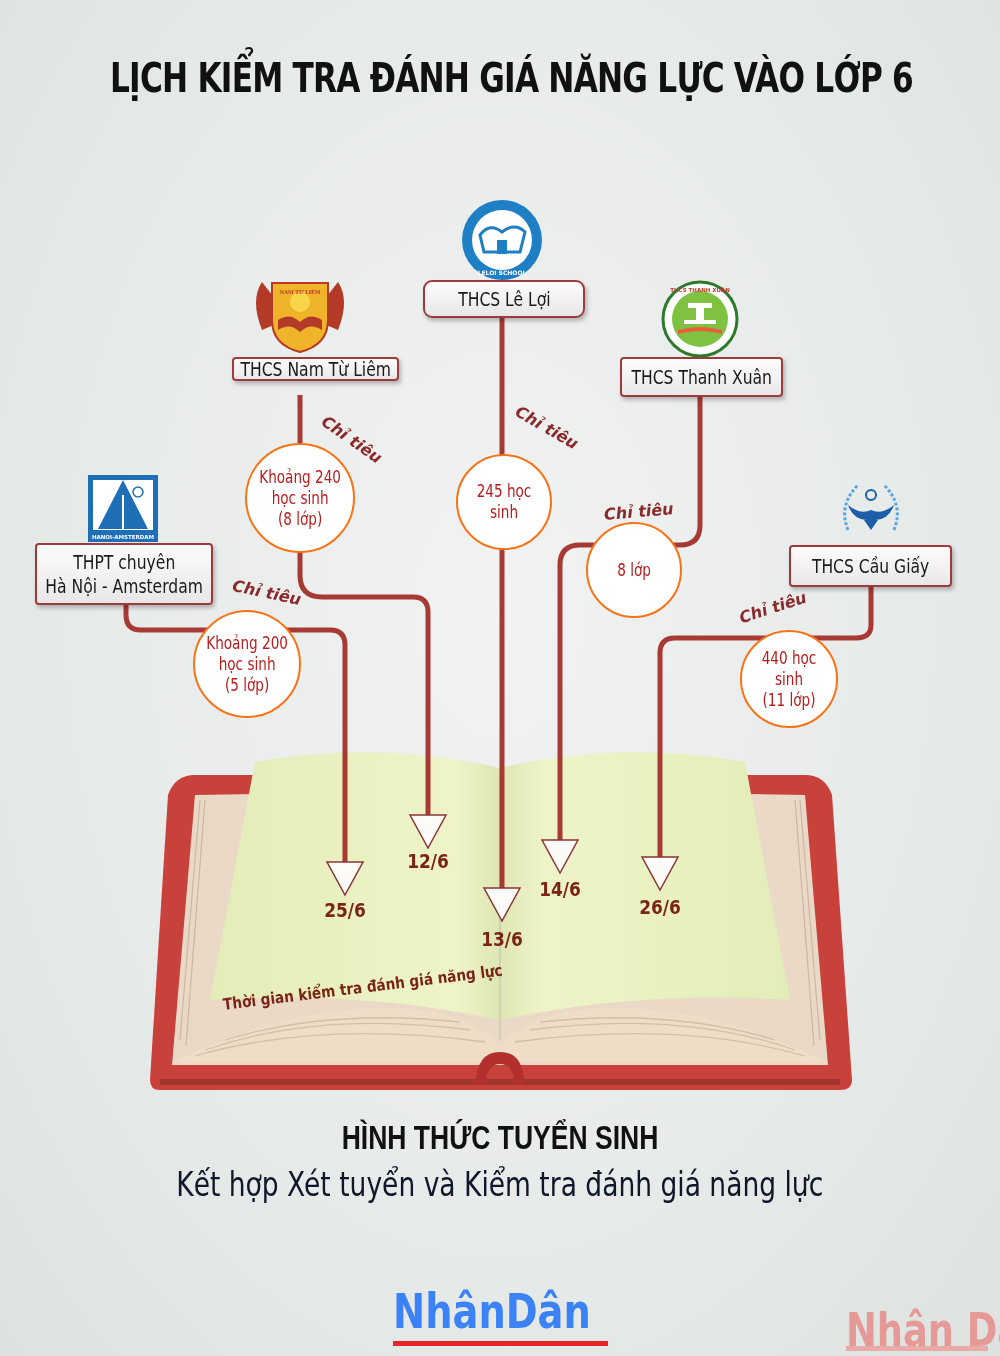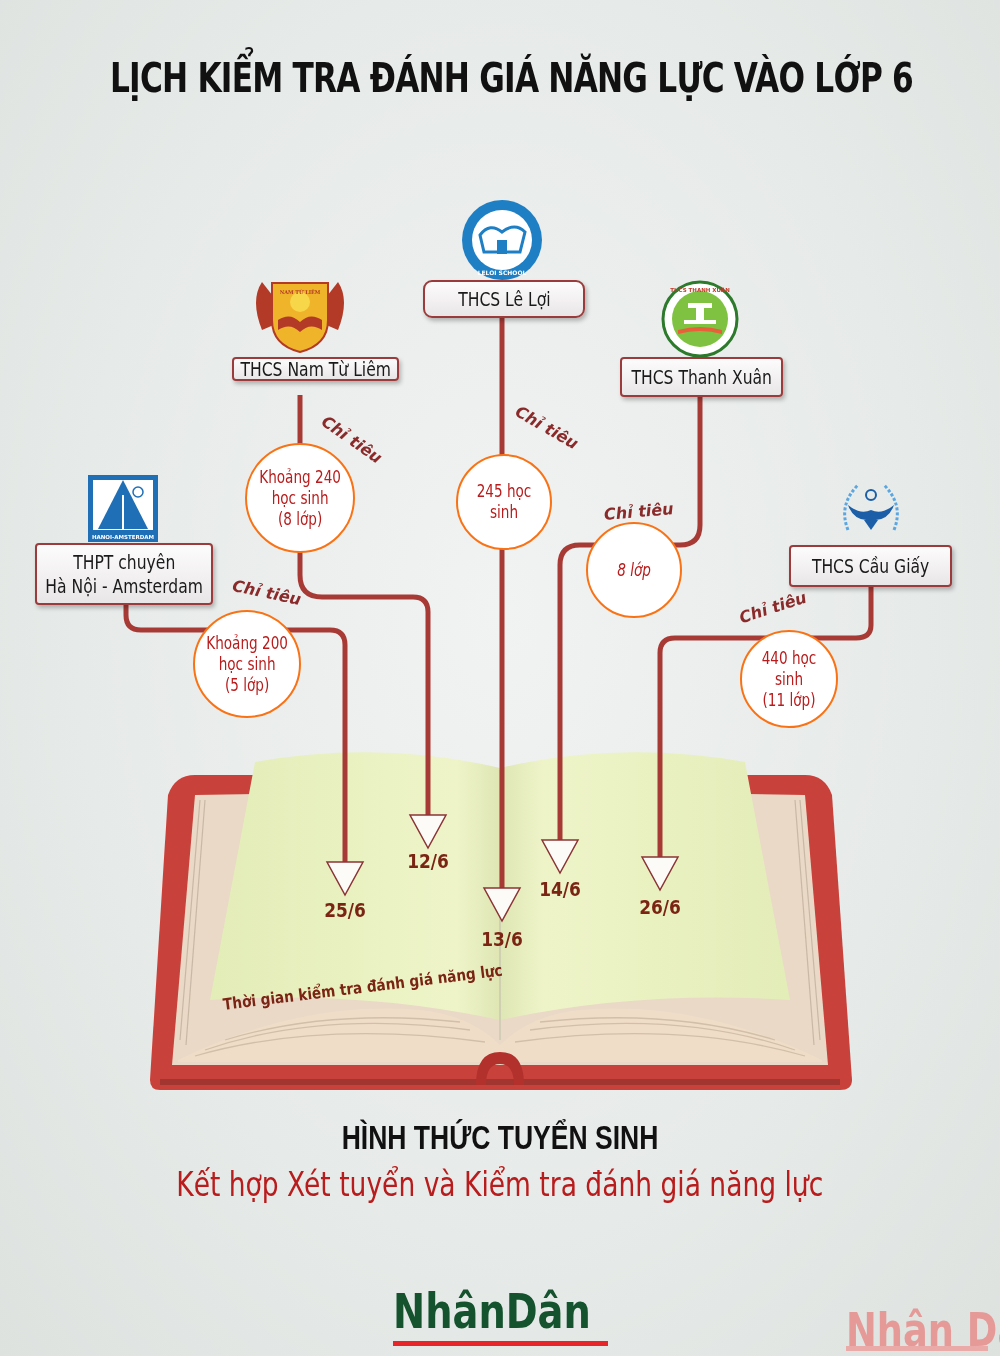--- a/index.html
+++ b/index.html
@@ -45,21 +45,21 @@
       font-weight: bold; font-size: 16px; color: #7a2414; transform: rotate(-7deg) scaleX(0.85);
       transform-origin: 0 0; white-space: nowrap;
     }
     .method-title {
       position: absolute; left: 0; width: 1000px; top: 1118px; text-align: center;
       font-family: Liberation Sans, sans-serif; font-weight: bold; font-size: 34px; color: #111;
     }
     .method-title span, .method-desc span { display: inline-block; transform: scaleX(0.78); white-space: nowrap; }
     .method-desc {
       position: absolute; left: 0; width: 1000px; top: 1164px; text-align: center;
-      font-family: "DejaVu Sans", sans-serif; font-size: 34px; color: #b91c1c;
+      font-family: "DejaVu Sans", sans-serif; font-size: 34px; color: #0f172a;
     }
     .brand {
       position: absolute; font-family: "DejaVu Sans", sans-serif; font-weight: bold; white-space: nowrap;
     }
     .brand .txt { display: inline-block; transform: scaleX(0.8); transform-origin: 0 0; }
     .brand .bar { position: absolute; left: 0; height: 5px; }
   </style>
 </head>
 <body>
 
@@ -199,21 +199,21 @@
 (5 lớp)</span>
 </div>
 <div class="circle" style="left:245px; top:443px; width:110px; height:110px;">
   <span>Khoảng 240
 học sinh
 (8 lớp)</span>
 </div>
 <div class="circle" style="left:456px; top:454px; width:96px; height:96px;">
   <span>245 học sinh</span>
 </div>
-<div class="circle" style="left:586px; top:522px; width:96px; height:96px;font-style:italic;">
+<div class="circle" style="left:586px; top:522px; width:96px; height:96px;">
   <span>8 lớp</span>
 </div>
 <div class="circle" style="left:740px; top:630px; width:98px; height:98px;">
   <span>440 học sinh
 (11 lớp)</span>
 </div>
 
 <div class="target-label" style="left:232px; top:583px; transform:rotate(12deg);">Chỉ tiêu</div>
 <div class="target-label" style="left:317px; top:430px; transform:rotate(35deg);">Chỉ tiêu</div>
 <div class="target-label" style="left:512px; top:418px; transform:rotate(30deg);">Chỉ tiêu</div>
@@ -224,20 +224,20 @@
 <div class="date" style="left:428px; top:849px;">12/6</div>
 <div class="date" style="left:502px; top:927px;">13/6</div>
 <div class="date" style="left:560px; top:877px;">14/6</div>
 <div class="date" style="left:660px; top:895px;">26/6</div>
 
 <div class="book-caption">Thời gian kiểm tra đánh giá năng lực</div>
 
 <div class="method-title"><span>HÌNH THỨC TUYỂN SINH</span></div>
 <div class="method-desc"><span>Kết hợp Xét tuyển và Kiểm tra đánh giá năng lực</span></div>
 
-<div class="brand" style="left:393px; top:1283px; font-size:48px; color:#14532d; height:60px; width:215px;">
+<div class="brand" style="left:393px; top:1283px; font-size:48px; color:#3b82f6; height:60px; width:215px;">
   <span class="txt">NhânDân</span>
   <div class="bar" style="top:58px; width:215px; background:#e8262a;"></div>
 </div>
 <div class="brand" style="left:846px; top:1303px; font-size:46px; color:#e59a98; height:46px; width:142px;">
   <span class="txt">Nhân Dân</span>
   <div class="bar" style="top:43px; width:142px; background:#e9aaa8;"></div>
 </div>
 
 </body></html>

